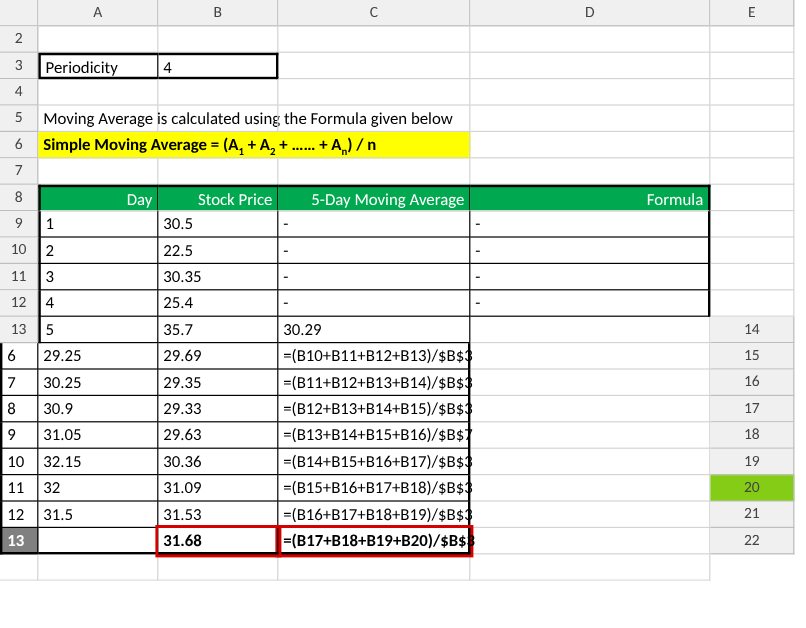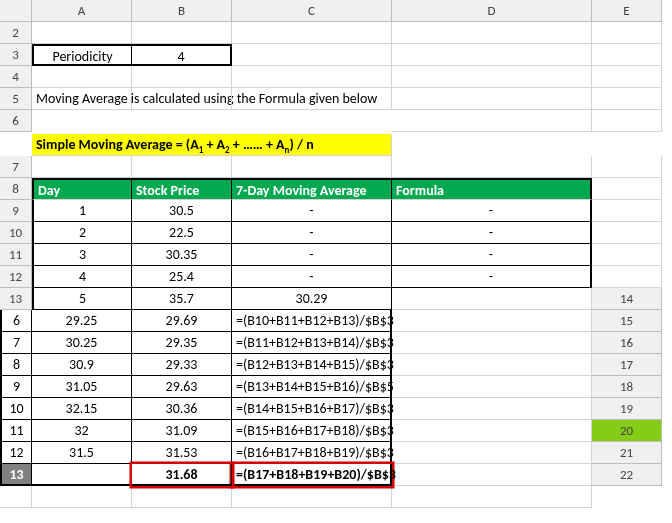--- a/index.html
+++ b/index.html
@@ -36,32 +36,32 @@
   .rowhdr-sel {
     background: #84cc16;
     color: #444;
   }
   .corner {
     background: #f0f0f0;
     border-right: 1px solid #bdbdbd;
     border-bottom: 1px solid #bdbdbd;
   }
   .bold { font-weight: bold; }
-  .center { text-align: center; }
+  .center { }
   .thick-t { border-top: 2px solid #000 !important; }
   .thick-b { border-bottom: 2px solid #000 !important; }
   .thick-l { border-left: 2px solid #000 !important; }
   .thick-r { border-right: 2px solid #000 !important; }
   .thin-r { border-right: 1px solid #000 !important; }
   .thin-b { border-bottom: 1px solid #000 !important; }
   .greenhdr {
     background: #00a94f;
     color: #fff;
-    font-weight: bold;
-    text-align: left;
+    font-weight: normal;
+    text-align: right;
   }
   .yellowbg { background: #ffff00; }
   .greybg { background: #808080; color: #fff; font-weight: bold; }
   .redbox {
     box-shadow: 0 0 0 2.5px #d60000;
     z-index: 2;
   }
   .sub { font-size: 9px; vertical-align: sub; }
   .noclip { overflow: visible; }
 </style>
@@ -99,39 +99,39 @@
   <div class="cell"></div>
 
   <div class="cell rowhdr">5</div>
   <div class="cell noclip">Moving Average is calculated using the Formula given below</div>
   <div class="cell"></div>
   <div class="cell"></div>
   <div class="cell"></div>
   <div class="cell"></div>
 
   <div class="cell rowhdr">6</div>
-  <div class="cell yellowbg bold noclip" style="grid-column: span 3; margin-top: 24px;">
+  <div class="cell yellowbg bold noclip" style="grid-column: span 3;">
     <span>
       <span>Simple Moving Average = (A</span><span class="sub">1</span><span> + A</span><span class="sub">2</span><span> + …… + A</span><span class="sub">n</span><span>) / n</span>
     </span>
   </div>
   <div class="cell"></div>
   <div class="cell"></div>
 
   <div class="cell rowhdr">7</div>
   <div class="cell"></div>
   <div class="cell"></div>
   <div class="cell"></div>
   <div class="cell"></div>
   <div class="cell"></div>
 
   <div class="cell rowhdr">8</div>
   <div class="cell greenhdr thick-t thick-l thin-r">Day</div>
   <div class="cell greenhdr thick-t thin-r">Stock Price</div>
-  <div class="cell greenhdr thick-t thin-r">7-Day Moving Average</div>
+  <div class="cell greenhdr thick-t thin-r">5-Day Moving Average</div>
   <div class="cell greenhdr thick-t thick-r">Formula</div>
   <div class="cell"></div>
 
   <div class="cell rowhdr">9</div>
   <div class="cell center thick-l thin-r thin-b">1</div>
   <div class="cell center thin-r thin-b">30.5</div>
   <div class="cell center thin-r thin-b">-</div>
   <div class="cell center thick-r thin-b">-</div>
   <div class="cell"></div>
 
@@ -180,21 +180,21 @@
   <div class="cell center thick-l thin-r thin-b">8</div>
   <div class="cell center thin-r thin-b">30.9</div>
   <div class="cell center thin-r thin-b">29.33</div>
   <div class="cell center thick-r thin-b">=(B12+B13+B14+B15)/$B$3</div>
   <div class="cell"></div>
 
   <div class="cell rowhdr">17</div>
   <div class="cell center thick-l thin-r thin-b">9</div>
   <div class="cell center thin-r thin-b">31.05</div>
   <div class="cell center thin-r thin-b">29.63</div>
-  <div class="cell center thick-r thin-b">=(B13+B14+B15+B16)/$B$5</div>
+  <div class="cell center thick-r thin-b">=(B13+B14+B15+B16)/$B$7</div>
   <div class="cell"></div>
 
   <div class="cell rowhdr">18</div>
   <div class="cell center thick-l thin-r thin-b">10</div>
   <div class="cell center thin-r thin-b">32.15</div>
   <div class="cell center thin-r thin-b">30.36</div>
   <div class="cell center thick-r thin-b">=(B14+B15+B16+B17)/$B$3</div>
   <div class="cell"></div>
 
   <div class="cell rowhdr">19</div>

